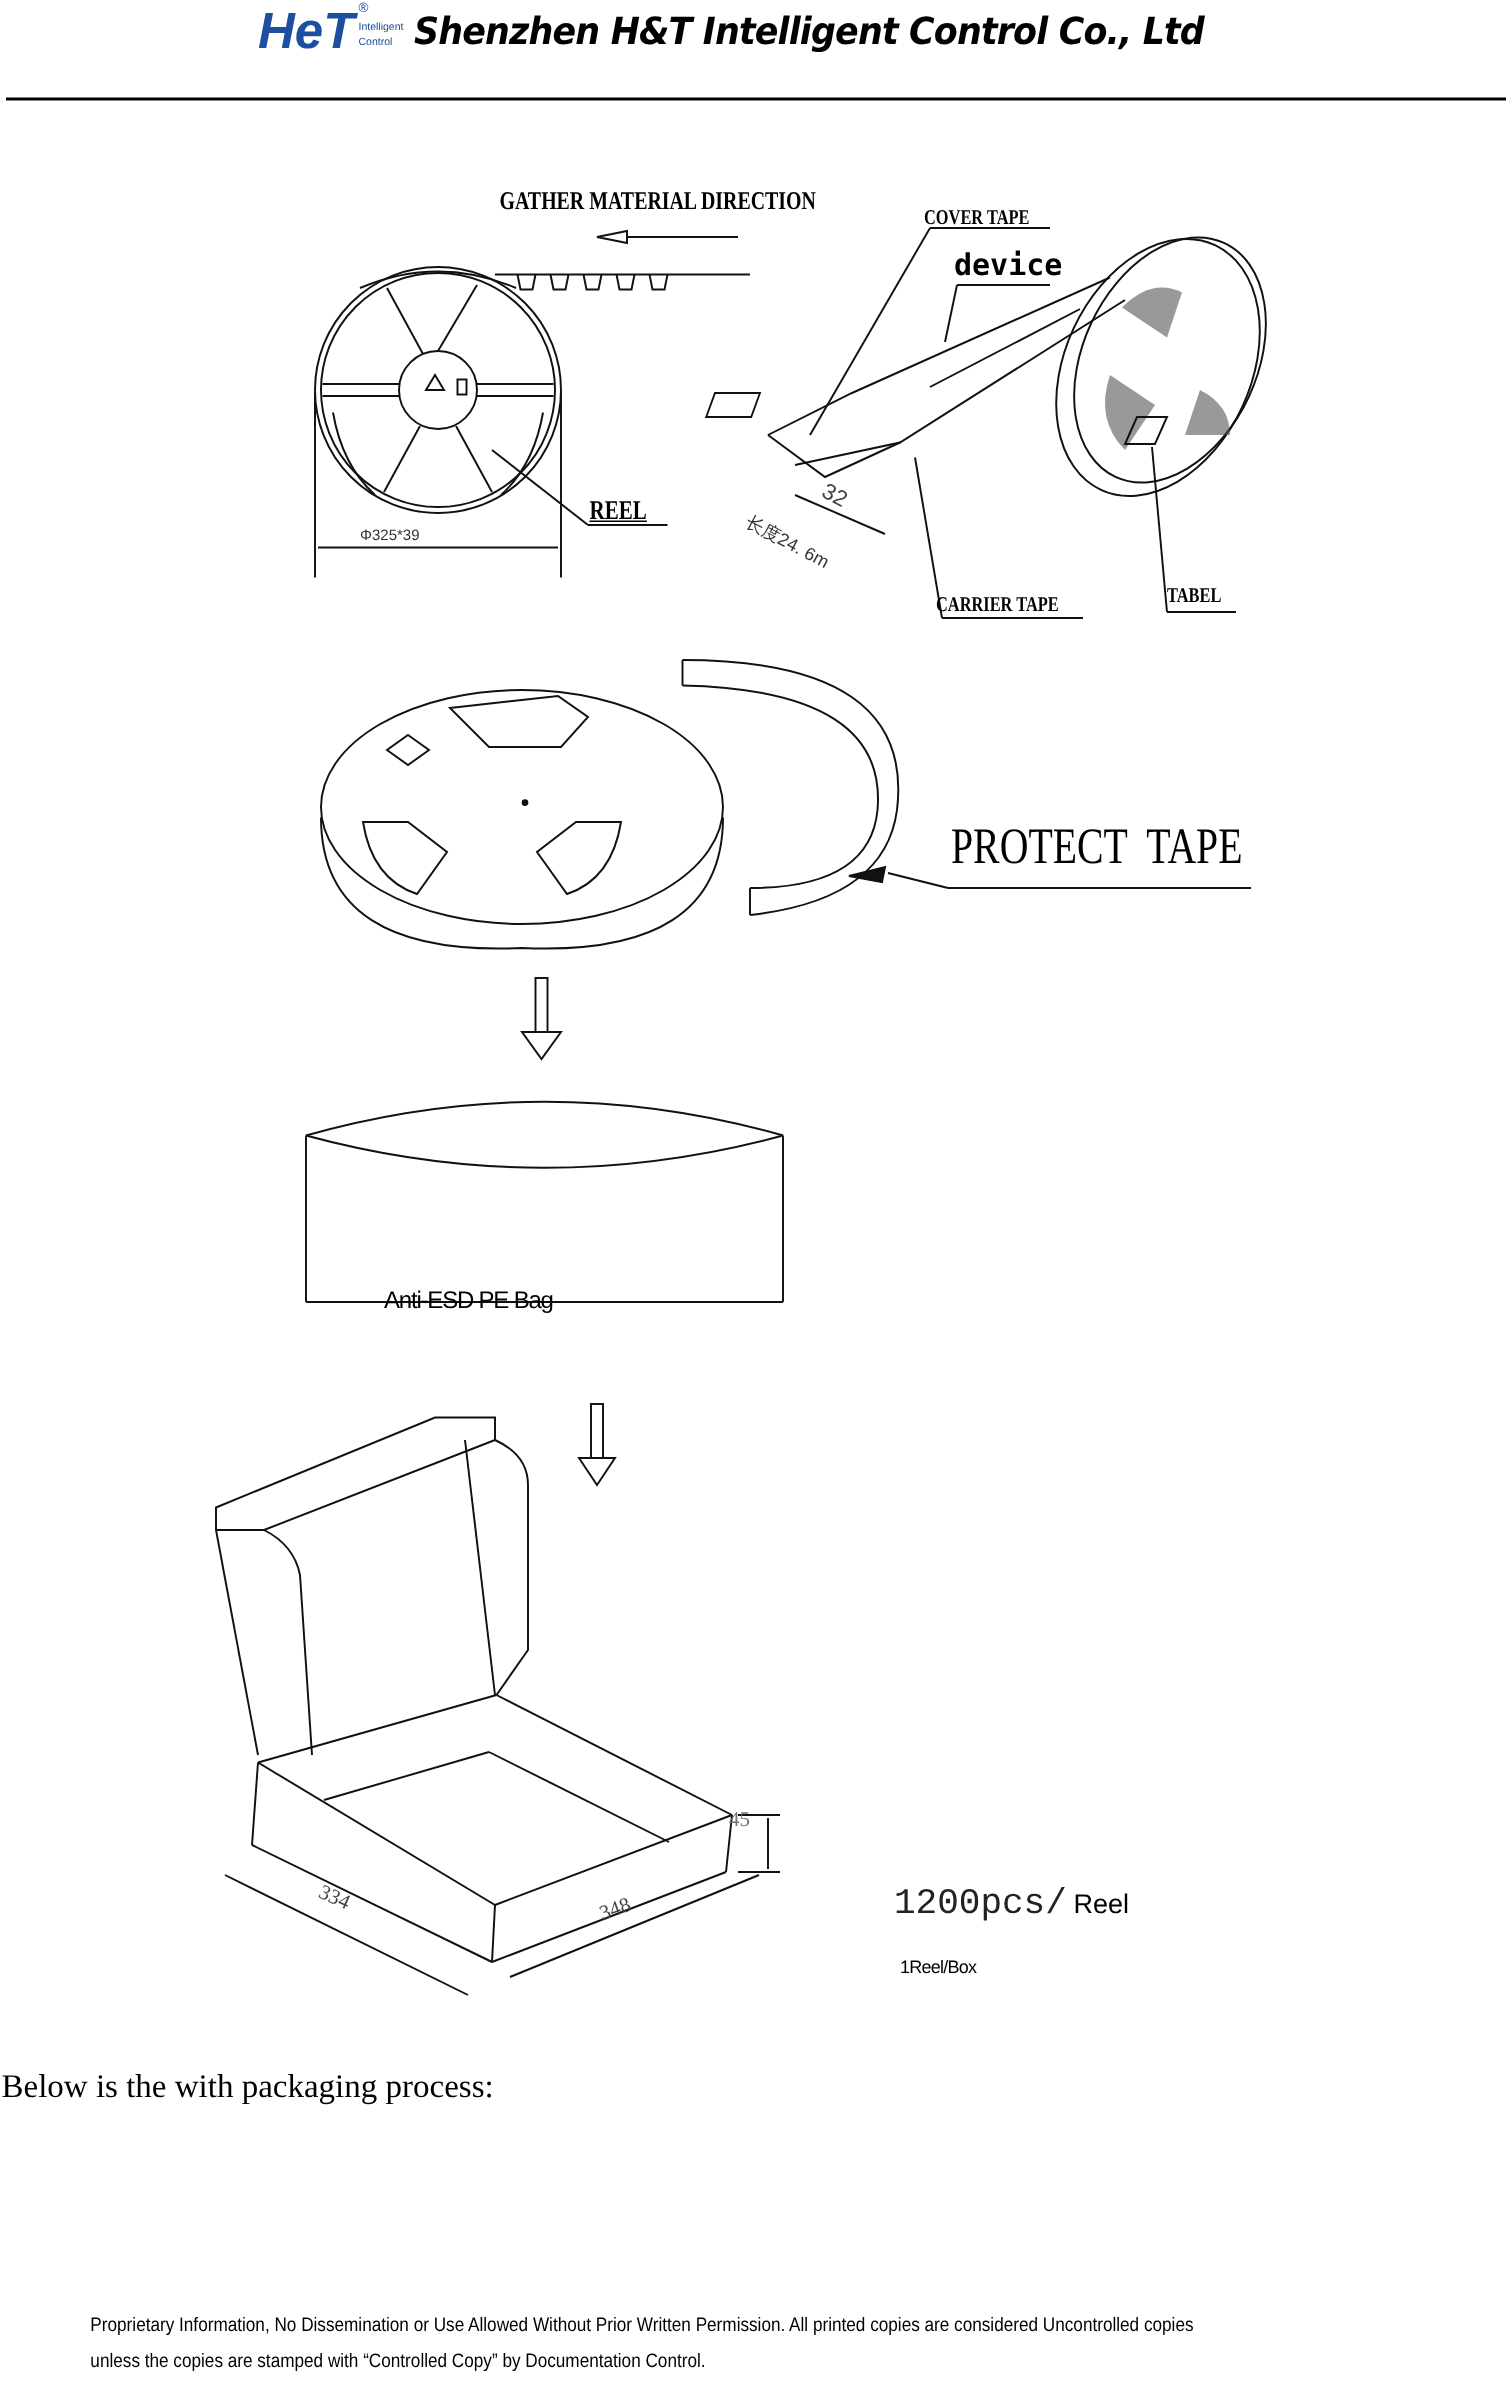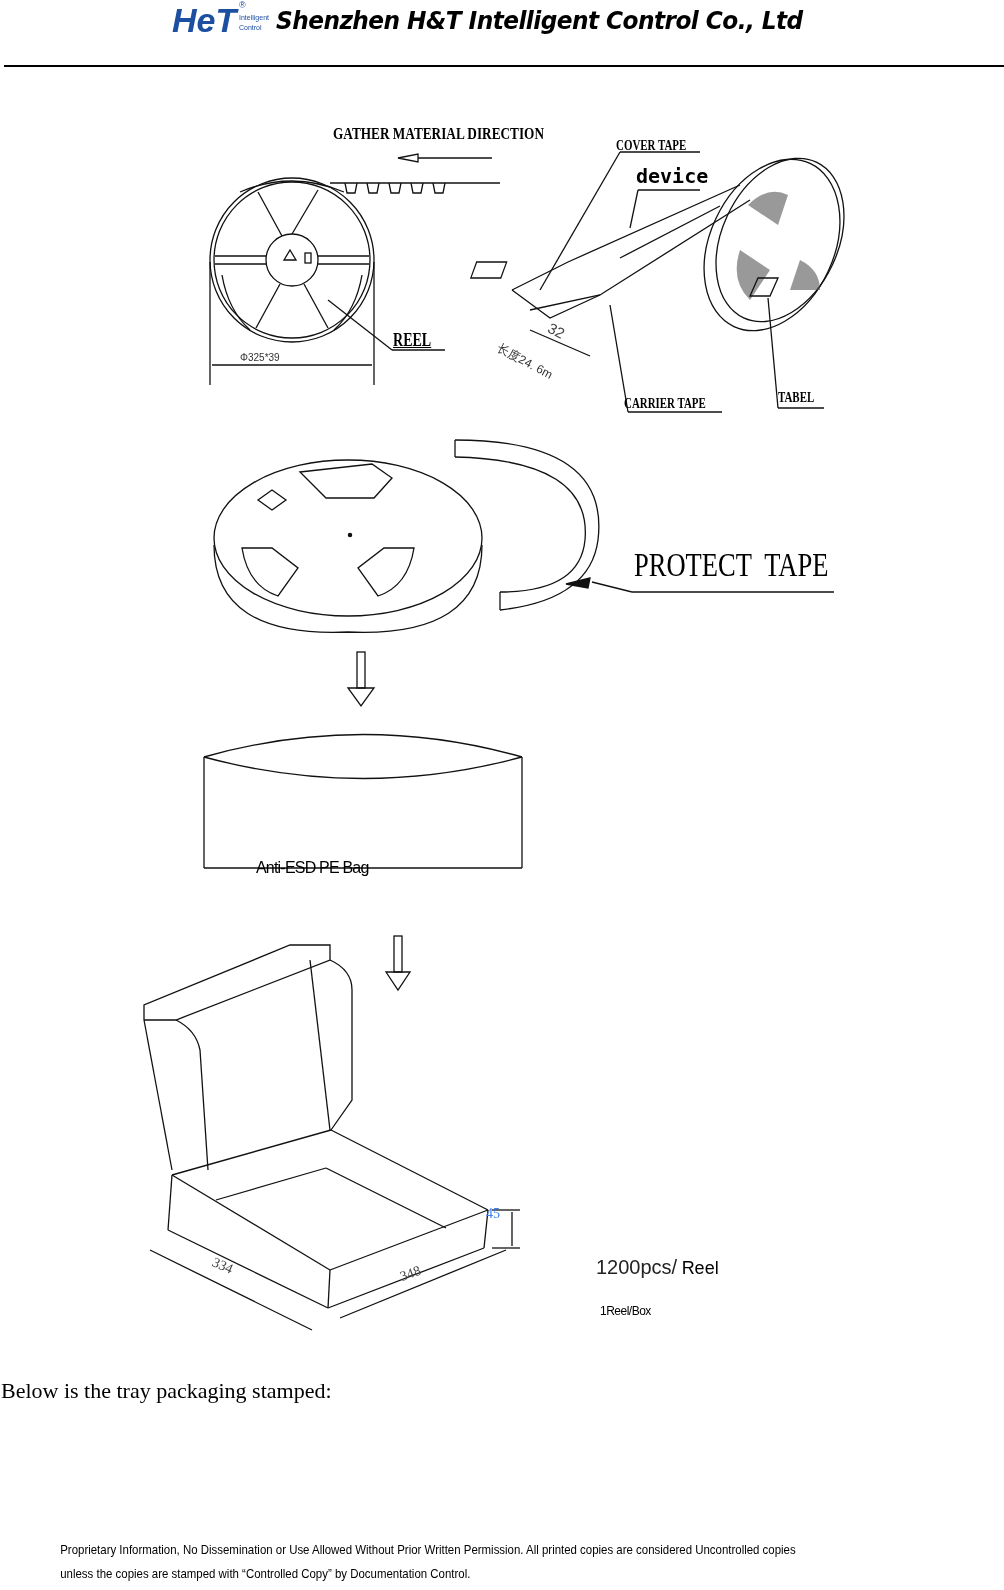--- a/index.html
+++ b/index.html
@@ -162,26 +162,26 @@
 <div class="lbl" style="left:502px;top:340px;font-size:12px;color:#333;transform:rotate(28deg);transform-origin:left top;">长度24. 6m</div>
 <div class="lbl serif-cond" style="left:624px;top:396px;font-size:14px;">CARRIER TAPE</div>
 <div class="lbl serif-cond" style="left:778px;top:390px;font-size:14px;">TABEL</div>
 
 <div class="lbl" style="left:634px;top:546px;font-size:34px;font-family:'Liberation Serif', serif;transform:scaleX(0.78);transform-origin:left top;white-space:pre;">PROTECT  TAPE</div>
 
 <div class="lbl" style="left:256px;top:859px;font-size:16px;letter-spacing:-0.8px;">Anti-ESD PE Bag</div>
 
 <div class="lbl" style="left:212px;top:1258px;font-size:14px;font-family:'Liberation Serif', serif;color:#444;transform:rotate(24deg);">334</div>
 <div class="lbl" style="left:400px;top:1266px;font-size:14px;font-family:'Liberation Serif', serif;color:#444;transform:rotate(-20deg);">348</div>
-<div class="lbl" style="left:486px;top:1206px;font-size:14px;font-family:'Liberation Serif', serif;color:#3b82f6;">45</div>
+<div class="lbl" style="left:486px;top:1206px;font-size:14px;font-family:'Liberation Serif', serif;color:#737373;">45</div>
 
 <div class="lbl" style="left:596px;top:1256px;">
-  <span style="font-family:Liberation Sans, sans-serif;font-size:20px;color:#222;">1200pcs/</span>
+  <span style="font-family:Liberation Mono, monospace;font-size:24px;color:#222;">1200pcs/</span>
   <span style="font-size:18px;">Reel</span>
 </div>
 <div class="lbl" style="left:600px;top:1304px;font-size:12px;letter-spacing:-0.5px;">1Reel/Box</div>
 
-<div class="body-text">Below is the tray packaging stamped:</div>
+<div class="body-text">Below is the with packaging process:</div>
 
 <div class="footer">
   <span>Proprietary Information, No Dissemination or Use Allowed Without Prior Written Permission. All printed copies are considered Uncontrolled copies</span>
   <span>unless the copies are stamped with “Controlled Copy” by Documentation Control.</span>
 </div>
 
 </body></html>

